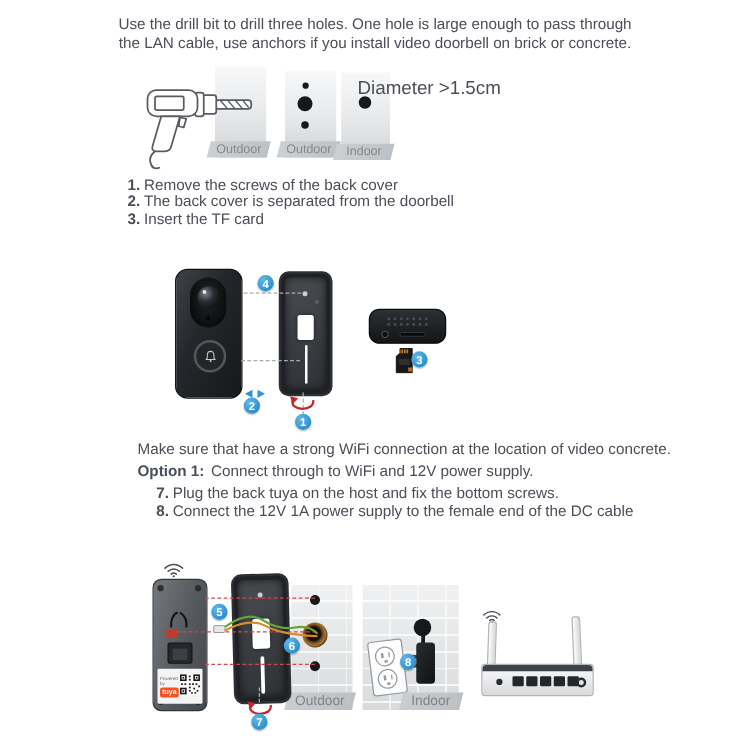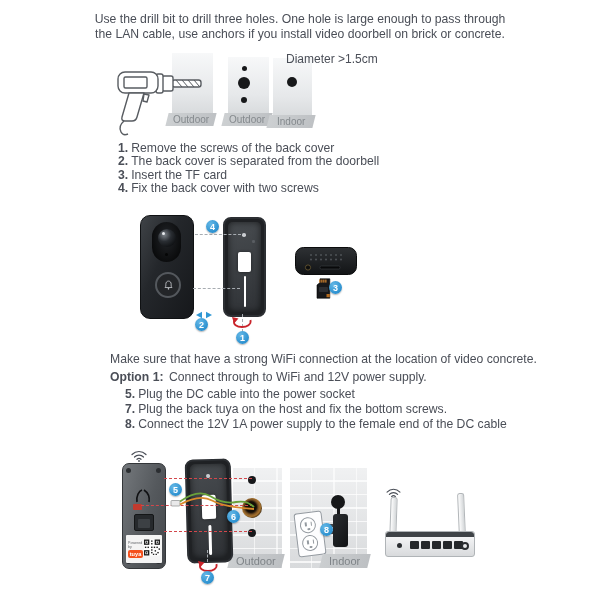--- a/index.html
+++ b/index.html
@@ -6,33 +6,33 @@
   .page{position:relative;width:600px;height:600px;background:#fff;overflow:hidden;
         font-family:"Liberation Sans",sans-serif;color:#4a4e57;}
   .abs{position:absolute;}
   .txt{font-size:12.2px;line-height:14.6px;}
   .intro{left:0;top:12px;width:600px;text-align:center;}
   .note{left:110px;top:352px;}
   .option{left:110px;top:370px;}
   .option b{margin-right:2px;}
   .steps .step{font-size:12.2px;}
   .steps .step b{margin-right:3px;}
-  .steps14{left:118px;top:142px;}
+  .steps14{left:102px;top:142px;}
   .steps14 .step{line-height:13.4px;}
   .steps58{left:125px;top:387px;}
   .steps58 .step{line-height:15px;}
 
   
   .panel{position:absolute;background:linear-gradient(180deg,#f7f8f9 0%,#e6e8ea 55%,#d0d3d5 100%);}
   .panel-label{position:absolute;left:-5px;right:-2px;bottom:0;height:13px;
     background:linear-gradient(90deg,#cdd0d2,#bec1c4);transform:skewX(-14deg);
     display:flex;align-items:center;justify-content:center;}
   .panel-label span{transform:skewX(14deg);font-size:10px;color:#84898d;}
   .hole{position:absolute;background:#17181a;border-radius:50%;}
-  .diameter{left:286px;top:52px;font-size:12px;white-space:nowrap;z-index:5;}
+  .diameter{left:286px;top:62px;font-size:15px;white-space:nowrap;z-index:5;}
 
   
   .co{position:absolute;width:13px;height:13px;border-radius:50%;z-index:30;
       background:radial-gradient(circle at 35% 30%, #63b7e6, #2b90cf 72%);
       color:#fff;font-size:9px;font-weight:bold;display:flex;align-items:center;
       justify-content:center;box-shadow:0 1px 1.5px rgba(0,0,0,.3);}
 
   .dash-h{position:absolute;height:0;border-top:1px dashed #a7acb1;z-index:12;}
   .dash-v{position:absolute;width:0;border-left:1px dashed #a7acb1;z-index:12;}
   .rdash{position:absolute;height:0;border-top:1.5px dashed #d2474c;z-index:12;}
@@ -152,21 +152,20 @@
     <div class="panel-label">
         <span>Indoor</span>
       </div>
   </div>
   <div class="abs diameter">Diameter &gt;1.5cm</div>
 
   <div class="abs steps steps14">
     <div class="step"><b>1.</b><span>Remove the screws of the back cover</span></div>
     <div class="step"><b>2.</b><span>The back cover is separated from the doorbell</span></div>
     <div class="step"><b>3.</b><span>Insert the TF card</span></div>
-    <div class="step"><b>4.</b><span>Fix the back cover with two screws</span></div>
   </div>
 
   <div class="abs db-front">
     <div class="cam-recess"></div>
     <div class="lens"></div>
     <div class="lens-glint"></div>
     <div class="mic-dot"></div>
     <div class="bell-btn">
       <svg width="11" height="11" viewBox="0 0 12 12">
         <path d="M6 1.2 C4 1.2 3.1 2.8 3.1 4.6 L3.1 6.8 L2.2 8.2 L9.8 8.2 L8.9 6.8 L8.9 4.6 C8.9 2.8 8 1.2 6 1.2 Z" fill="none" stroke="#c7cace" stroke-width="0.9"></path>
@@ -238,21 +237,20 @@
   <div class="co" style="left:236px;top:331px;">1</div>
   <div class="co" style="left:329px;top:281px;">3</div>
 
   <div class="abs txt note">Make sure that have a strong WiFi connection at the location of video concrete.</div>
   <div class="abs txt option">
     <b>Option 1:</b>
     <span>Connect through to WiFi and 12V power supply.</span>
   </div>
 
   <div class="abs steps steps58">
-    <div class="step"><b>5.</b><span>Plug the DC cable into the power socket</span></div>
     <div class="step"><b>7.</b><span>Plug the back tuya on the host and fix the bottom screws.</span></div>
     <div class="step"><b>8.</b><span>Connect the 12V 1A power supply to the female end of the DC cable</span></div>
   </div>
 
   <svg class="abs" style="left:130px;top:449px;" width="18" height="13" viewBox="0 0 18 13">
     <g fill="none" stroke="#4a4e57" stroke-width="1.2" stroke-linecap="round">
       <path d="M2,5.5 C6,1.5 12,1.5 16,5.5"></path>
         <path d="M4.5,8 C7,5.5 11,5.5 13.5,8"></path>
         <path d="M7,10.3 C8.2,9.2 9.8,9.2 11,10.3"></path>
     </g>

